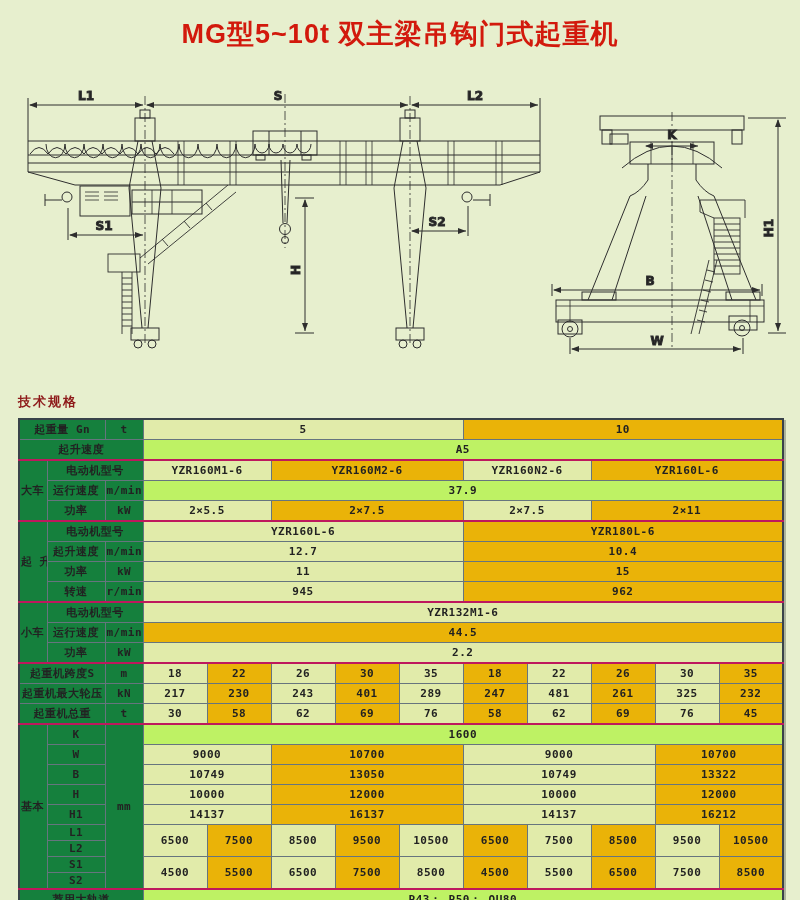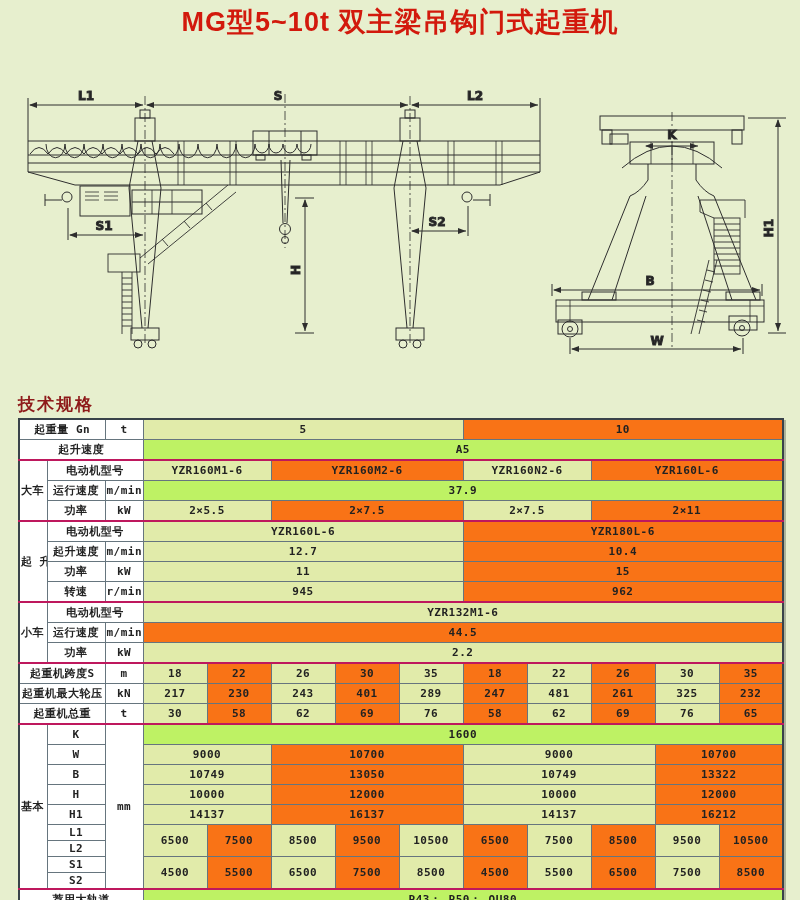--- a/index.html
+++ b/index.html
@@ -3,56 +3,56 @@
 <meta charset="utf-8">
 <style>
   html,body{margin:0;padding:0;}
   body{
     width:800px;height:900px;position:relative;overflow:hidden;
     background:#e7efce;
     font-family:"Liberation Sans","DejaVu Sans",sans-serif;
     color:#1c1c1c;
   }
   .page-title{
-    position:absolute;top:4px;left:0;width:800px;text-align:center;
+    position:absolute;top:16px;left:0;width:800px;text-align:center;
     font-size:27px;font-weight:bold;color:#d2190c;letter-spacing:1px;
   }
   .drawing{position:absolute;top:88px;left:0;}
   .drawing text{font-family:"DejaVu Sans","Liberation Sans",sans-serif;font-size:12px;font-weight:bold;fill:#222;}
   .sec-heading{
     position:absolute;top:393px;left:18px;
-    font-size:17px;font-weight:bold;color:#8e1a1a;letter-spacing:2px;
+    font-size:13px;font-weight:bold;color:#8e1a1a;letter-spacing:2px;
   }
   table.spec{
     position:absolute;top:418px;left:18px;width:764px;
     border-collapse:collapse;table-layout:fixed;
     background:#eef0db;
     box-shadow:2px 2px 0 rgba(60,70,60,.35);
   }
   table.spec td{
     border:1px solid #66757e;
     height:19px;padding:0 1px;
     text-align:center;vertical-align:middle;
     font-size:11px;font-weight:600;
     font-family:"DejaVu Sans Mono","Liberation Mono",monospace;
     letter-spacing:.5px;color:#222;
     overflow:hidden;white-space:nowrap;
   }
   table.spec{border:2px solid #39424a;}
   table.spec tr.grp td{border-top:2px solid #be185d;}
   table.spec tr.sm td{height:15px;}
   td.lbl,td.unit,td.sec{
-    background:#ffffff;
+    background:#15803d;
     font-family:"Liberation Sans","DejaVu Sans",sans-serif;
     font-weight:bold;font-size:11.5px;letter-spacing:0;color:#101316;margin-top:15px;
   }
   td.unit{font-weight:bold;font-size:11px;}
   td.sec{white-space:pre-line;line-height:12px;font-size:12px;}
   td.g{background:#e1ebaa;}
-  td.b{background:#f97316;}
+  td.b{background:#eab308;}
   td.n{background:#bef264;}
 </style>
 </head>
 <body>
 
 <div class="page-title">MG型5~10t 双主梁吊钩门式起重机</div>
 
 <svg class="drawing" width="800" height="302" viewBox="0 0 800 302" fill="none" stroke="#2e2e2e" stroke-width="1">
   <defs>
     <marker id="ae" markerWidth="9" markerHeight="8" refX="8" refY="4" orient="auto">
@@ -406,21 +406,21 @@
         <td class="unit">t</td>
         <td class="g">30</td>
         <td class="b">58</td>
         <td class="g">62</td>
         <td class="b">69</td>
         <td class="g">76</td>
         <td class="b">58</td>
         <td class="g">62</td>
         <td class="b">69</td>
         <td class="g">76</td>
-        <td class="b">65</td>
+        <td class="b">45</td>
       </tr>
       <tr class="grp">
         <td rowspan="9" class="sec">基本
 尺寸</td>
         <td class="lbl">K</td>
         <td rowspan="9" class="unit">mm</td>
         <td colspan="10" class="n">1600</td>
       </tr>
       <tr>
         <td class="lbl">W</td>

